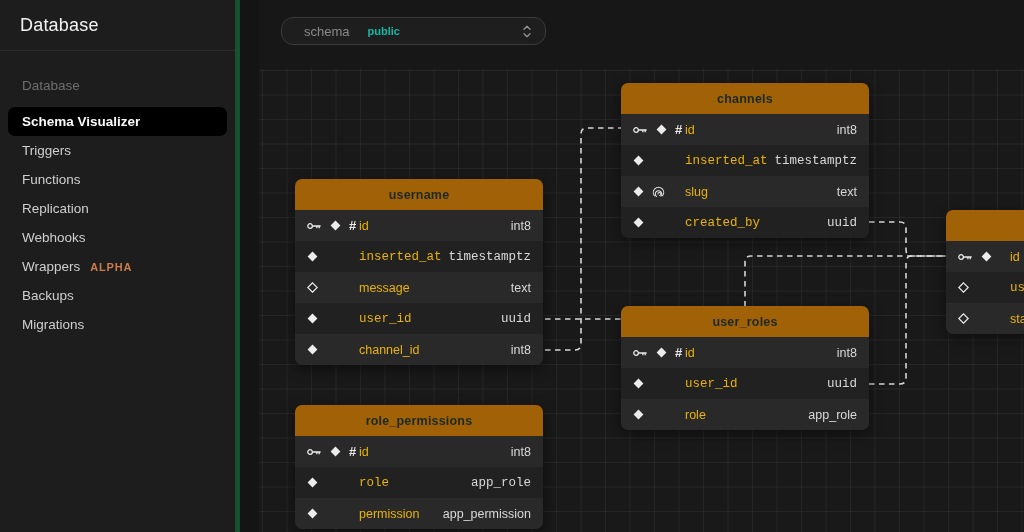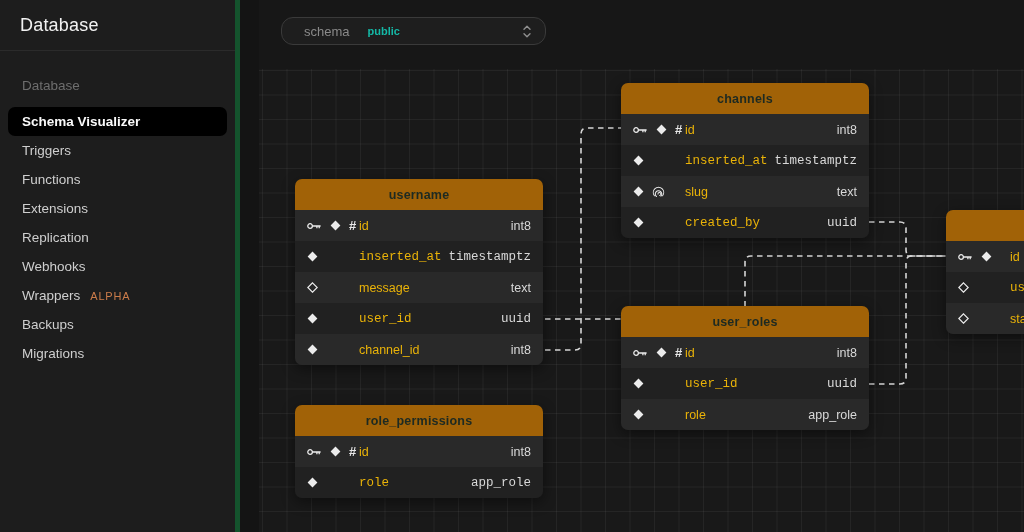--- a/index.html
+++ b/index.html
@@ -10,21 +10,21 @@
   .sidebar{position:absolute;left:0;top:0;width:240px;height:532px;background:#1d1d1d;
            border-right:5px solid #14532d;box-sizing:border-box;z-index:5;}
   .sidebar-title{height:50px;border-bottom:1px solid #2b2b2b;display:flex;align-items:center;
                  padding:0 20px;font-size:18px;font-weight:500;color:#f2f2f2;letter-spacing:.2px;}
   .sidebar-nav{padding:24px 8px 0 8px;}
   .nav-group{color:#6e6e6e;font-size:13.5px;padding:0 14px;margin-bottom:12px;height:20px;
              display:flex;align-items:center;}
   .nav-item{height:29px;display:flex;align-items:center;padding:0 14px;border-radius:7px;
             color:#cfcfcf;font-size:13.5px;cursor:pointer;}
   .nav-item.active{background:#000000;color:#fafafa;font-weight:700;}
-  .badge{color:#cc7c4a;font-size:11px;margin-left:10px;letter-spacing:.8px;font-weight:400;}
+  .badge{color:#cc7c4a;font-size:11px;margin-left:10px;letter-spacing:.8px;font-weight:700;}
 
   
   .topbar{position:absolute;left:259px;top:0;right:0;height:69px;background:#171717;z-index:4;}
   .schema-select{position:absolute;left:22px;top:17px;width:265px;height:28px;box-sizing:border-box;
                  background:#1e1e1e;border:1px solid #3a3a3a;border-radius:12px;display:flex;
                  align-items:center;padding:0 12px 0 22px;cursor:pointer;}
   .schema-select .lbl{color:#8a8a8a;font-size:13px;}
   .schema-select .val{color:#14b8a6;font-size:11px;font-weight:600;margin-left:18px;}
   .schema-select .chev{margin-left:auto;color:#8f8f8f;display:flex;}
 
@@ -61,23 +61,20 @@
       <div class="nav-item active">
         <span>Schema Visualizer</span>
       </div>
       <div class="nav-item">
         <span>Triggers</span>
       </div>
       <div class="nav-item">
         <span>Functions</span>
       </div>
       <div class="nav-item">
-        <span>Extensions</span>
-      </div>
-      <div class="nav-item">
         <span>Replication</span>
       </div>
       <div class="nav-item">
         <span>Webhooks</span>
       </div>
       <div class="nav-item">
         <span>Wrappers</span>
         <span class="badge">ALPHA</span>
       </div>
       <div class="nav-item">
@@ -264,20 +261,29 @@
       </div>
       <div class="tn-row dark">
         <span class="tn-icons">
           <svg width="11" height="11" viewBox="0 0 11 11">
             <path d="M5.5 .6 L10.4 5.5 L5.5 10.4 L.6 5.5 Z" fill="currentColor"></path>
           </svg>
         </span>
         <span class="tn-name">role</span>
         <span class="tn-type">app_role</span>
       </div>
+      <div class="tn-row light">
+        <span class="tn-icons">
+          <svg width="11" height="11" viewBox="0 0 11 11">
+            <path d="M5.5 .6 L10.4 5.5 L5.5 10.4 L.6 5.5 Z" fill="currentColor"></path>
+          </svg>
+        </span>
+        <span class="tn-name">permission</span>
+        <span class="tn-type">app_permission</span>
+      </div>
     </div>
     <div class="table-node" style="left: 946px; top: 210px;">
       <div class="tn-header"></div>
       <div class="tn-row light">
         <span class="tn-icons">
           <svg width="15" height="12" viewBox="0 0 15 12">
             <circle cx="3.1" cy="6" r="2.3" fill="none" stroke="currentColor" stroke-width="1.3"></circle>
             <path d="M5.4 6 H13.6 M9.9 6 v2.3 M12.2 6 v2.3" stroke="currentColor" stroke-width="1.3" fill="none"></path>
           </svg>
           <svg width="11" height="11" viewBox="0 0 11 11">

